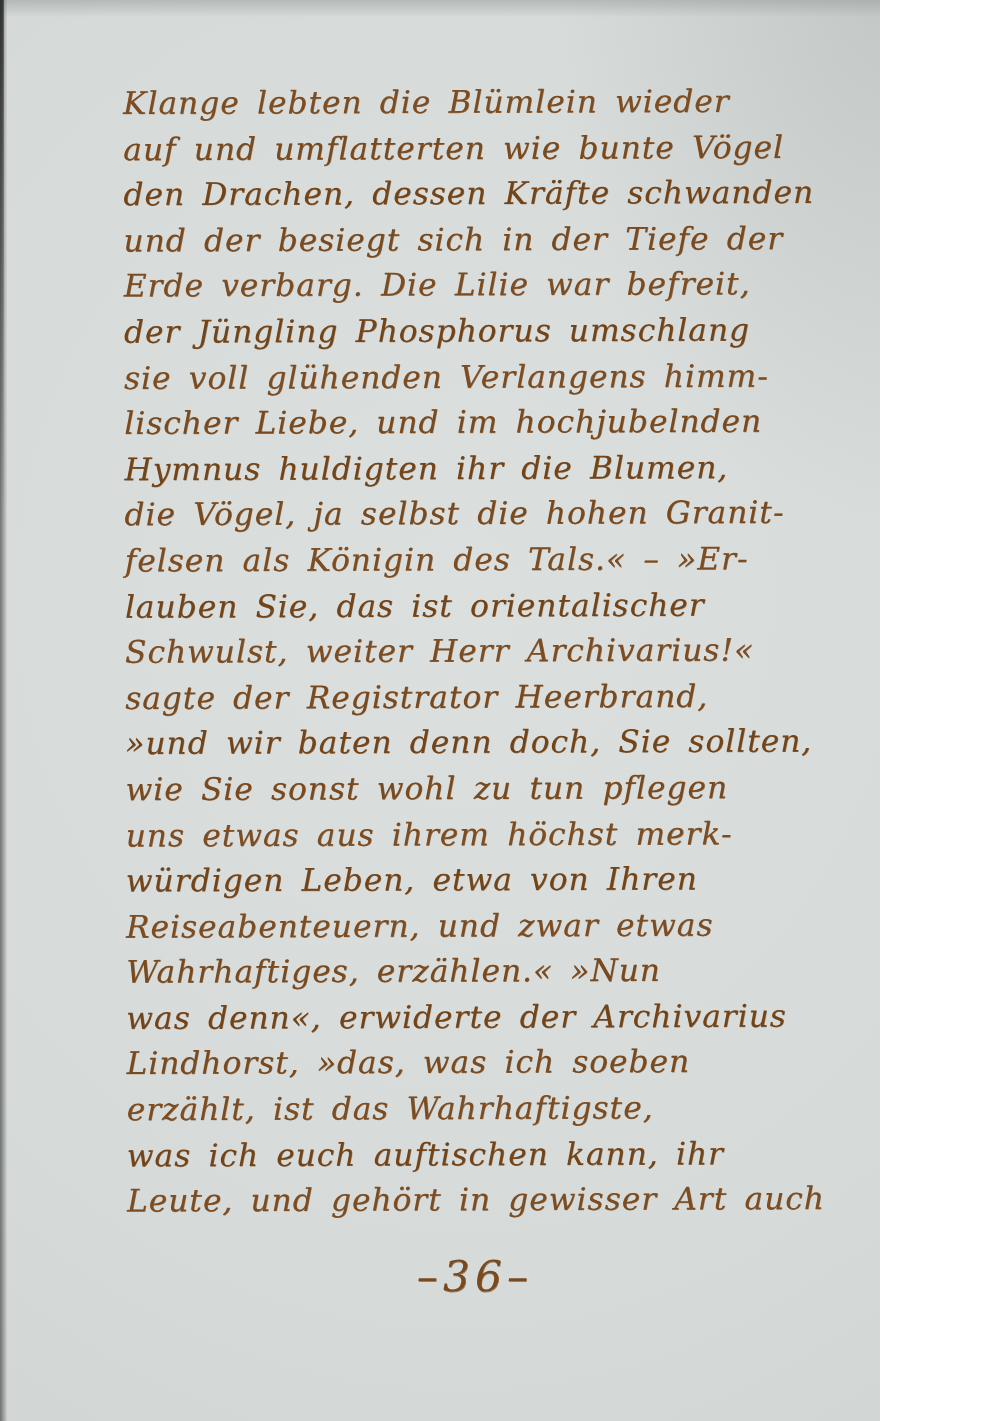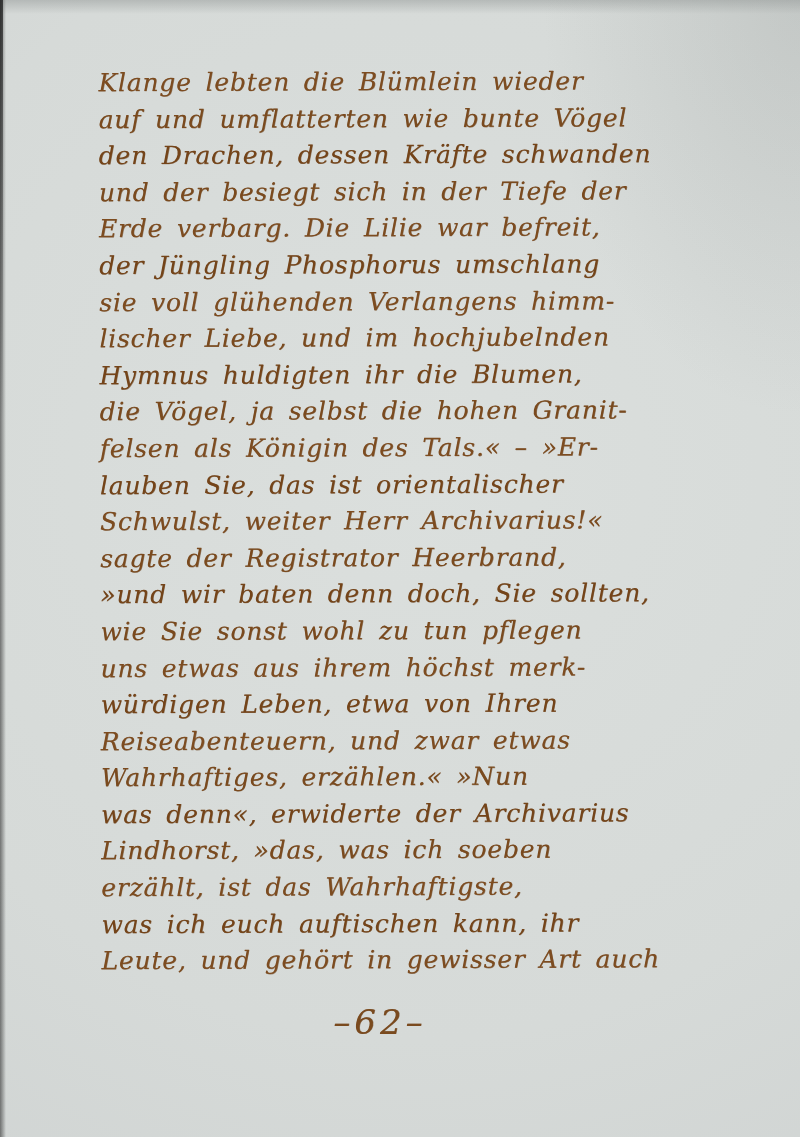--- a/index.html
+++ b/index.html
@@ -7,21 +7,21 @@
     padding: 0;
   }
   body {
     width: 800px;
     height: 1137px;
     overflow: hidden;
     font-family: "DejaVu Serif", serif;
   }
   .paper {
     position: relative;
-    width: 800px;
+    width: 704px;
     height: 1137px;
     background:
       linear-gradient(180deg, rgba(120,125,124,0.35) 0px, rgba(120,125,124,0.0) 14px),
       linear-gradient(90deg, rgba(30,30,30,0.55) 0px, rgba(30,30,30,0.0) 6px),
       radial-gradient(ellipse 130% 90% at 52% 42%, #dbdfdd 0%, #d6dad8 55%, #cfd3d2 88%, #c9cdcc 100%);
   }
   
   .edge-shadow-left {
     position: absolute;
     left: 0; top: 0;
@@ -100,14 +100,14 @@
     <div class="hw-line">würdigen Leben, etwa von Ihren</div>
     <div class="hw-line">Reiseabenteuern, und zwar etwas</div>
     <div class="hw-line">Wahrhaftiges, erzählen.« »Nun</div>
     <div class="hw-line">was denn«, erwiderte der Archivarius</div>
     <div class="hw-line">Lindhorst, »das, was ich soeben</div>
     <div class="hw-line">erzählt, ist das Wahrhaftigste,</div>
     <div class="hw-line">was ich euch auftischen kann, ihr</div>
     <div class="hw-line">Leute, und gehört in gewisser Art auch</div>
   </div>
 
-  <div class="page-number">–62–</div>
+  <div class="page-number">–36–</div>
 </div>
 
 </body></html>

